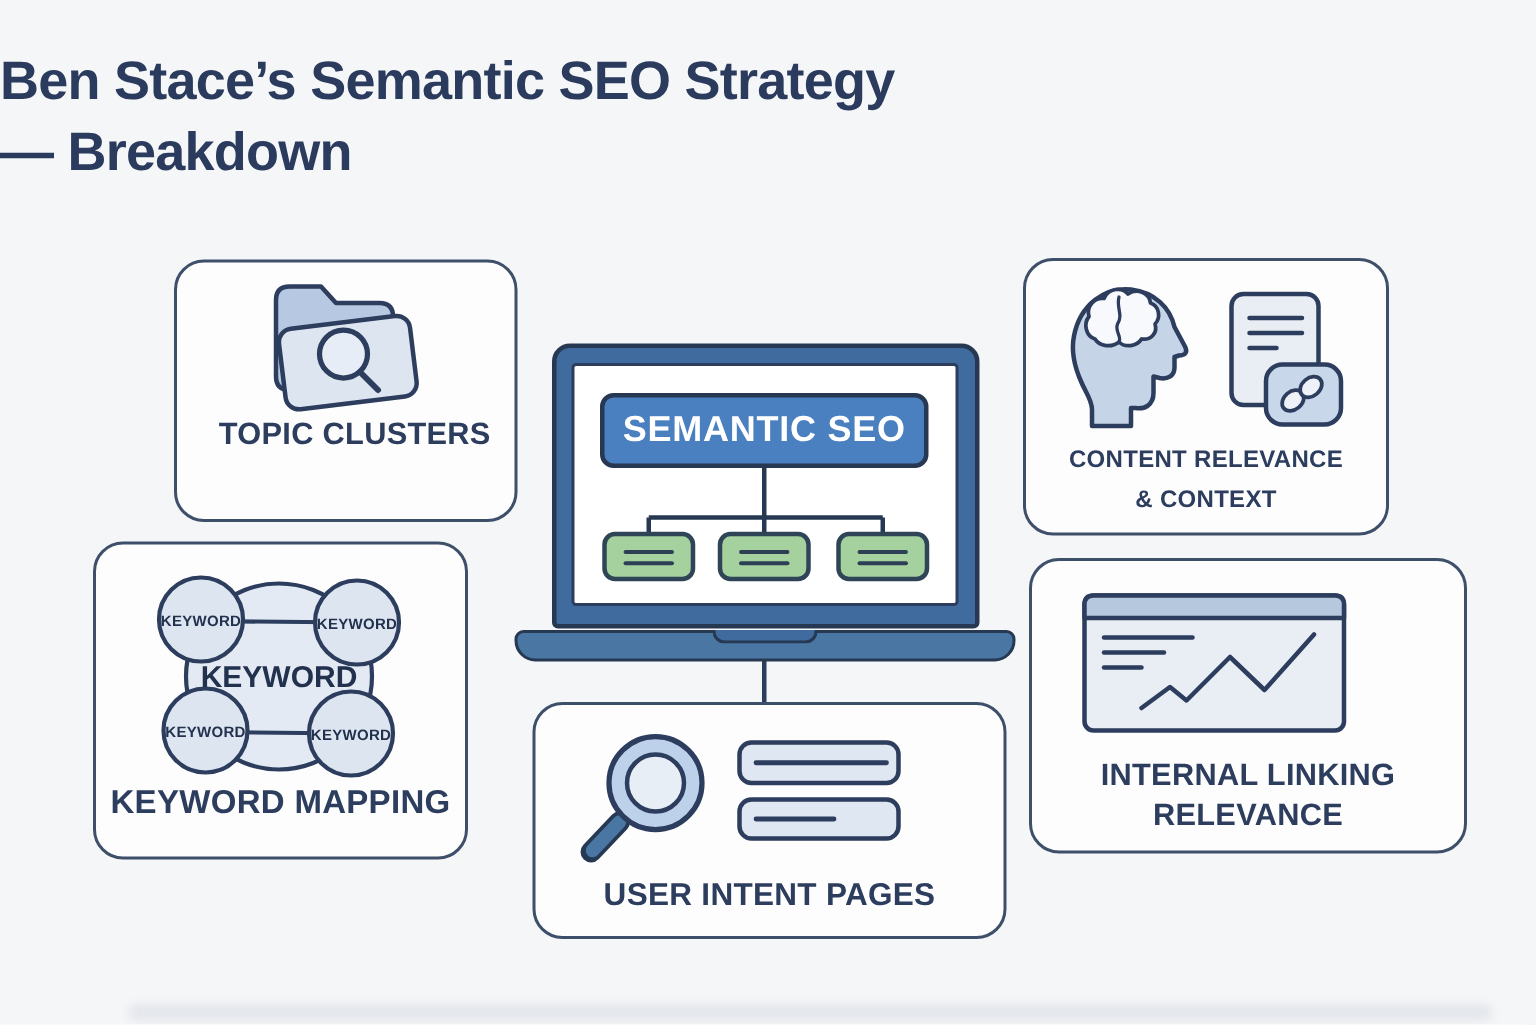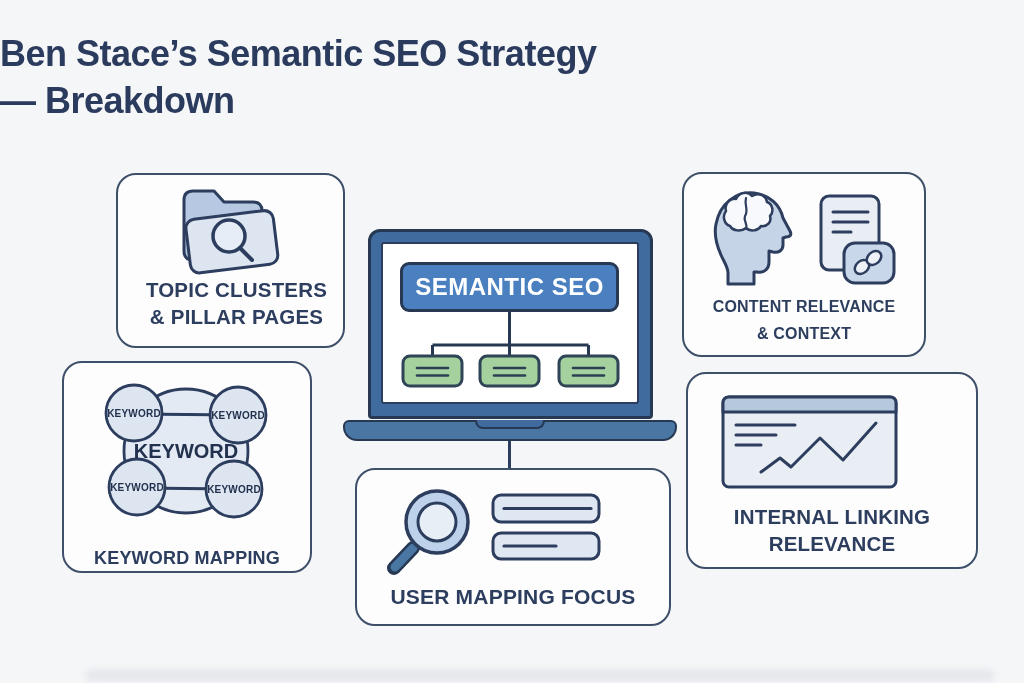--- a/index.html
+++ b/index.html
@@ -52,21 +52,20 @@
           <g transform="rotate(-7 112 68)">
             <rect x="70" y="40" width="88" height="54" rx="9" fill="#dde5f1"></rect>
           </g>
           <circle cx="111" cy="61" r="16" fill="#e7edf6" stroke-width="3.5"></circle>
           <line x1="122" y1="73" x2="134" y2="85" stroke-width="4" stroke-linecap="round"></line>
         </g>
       </svg>
     </div>
     <div class="card-label" style="top:101px;margin-left:12px;">
       <div>TOPIC CLUSTERS</div>
-      <div>&amp; PILLAR PAGES</div>
     </div>
   </div>
 
   <div class="card" style="left:682px;top:172px;width:240px;height:181px;">
     <div class="iconwrap">
       <svg width="240" height="181" viewBox="0 0 240 181">
         <g stroke="#2c3d5e" stroke-width="3" stroke-linejoin="round" stroke-linecap="round">
 
           <rect x="137" y="22" width="58" height="74" rx="8" fill="#e9eef5"></rect>
           <line x1="149" y1="38" x2="184" y2="38"></line>
@@ -108,21 +107,21 @@
           <text x="122" y="95" font-size="20">KEYWORD</text>
           <g font-size="10" letter-spacing="0.2">
             <text x="70" y="54">KEYWORD</text>
             <text x="174" y="56">KEYWORD</text>
             <text x="73" y="128">KEYWORD</text>
             <text x="170" y="130">KEYWORD</text>
           </g>
         </g>
       </svg>
     </div>
-    <div class="card-label" style="top:182px;font-size:18px;">KEYWORD MAPPING</div>
+    <div class="card-label" style="top:158px;font-size:22px;">KEYWORD MAPPING</div>
   </div>
 
   <div class="card" style="left:686px;top:372px;width:243px;height:193px;padding-left:45px;">
     <div class="iconwrap">
       <svg width="243" height="193" viewBox="0 0 243 193">
         <g stroke="#2c3d5e" stroke-linejoin="round" stroke-linecap="round">
           <rect x="35" y="23" width="173" height="90" rx="6" fill="#e9eef5" stroke-width="3"></rect>
           <path d="M35 38 v-9 q0 -6 6 -6 h161 q6 0 6 6 v9 z" fill="#b5c8de" stroke-width="3"></path>
           <g stroke-width="3" fill="none">
             <line x1="48" y1="51" x2="107" y2="51"></line>
@@ -147,21 +146,21 @@
           <line x1="56" y1="78" x2="38" y2="97" stroke="#4a76a4" stroke-width="9"></line>
           <circle cx="80" cy="52" r="31" fill="#bdd1ea" stroke-width="3.5"></circle>
           <circle cx="80" cy="52" r="19" fill="#e8eef6" stroke-width="3"></circle>
           <rect x="136" y="25" width="106" height="27" rx="8" fill="#dfe7f2" stroke-width="3"></rect>
           <line x1="147" y1="38.5" x2="234" y2="38.5" stroke-width="3.2"></line>
           <rect x="136" y="63" width="106" height="26" rx="8" fill="#dfe7f2" stroke-width="3"></rect>
           <line x1="147" y1="76" x2="199" y2="76" stroke-width="3.2"></line>
         </g>
       </svg>
     </div>
-    <div class="card-label" style="top:113px;font-size:21px;">USER MAPPING FOCUS</div>
+    <div class="card-label" style="top:113px;font-size:21px;">USER INTENT PAGES</div>
   </div>
 
   <div class="connector"></div>
 
   <div class="laptop-screen"></div>
   <div class="laptop-display">
     <svg width="254" height="158" viewBox="0 0 254 158" style="position:absolute;left:0;top:0;">
       <g stroke="#263852" stroke-width="3">
         <line x1="126.5" y1="66" x2="126.5" y2="101"></line>
         <line x1="49.5" y1="101" x2="205.5" y2="101"></line>

